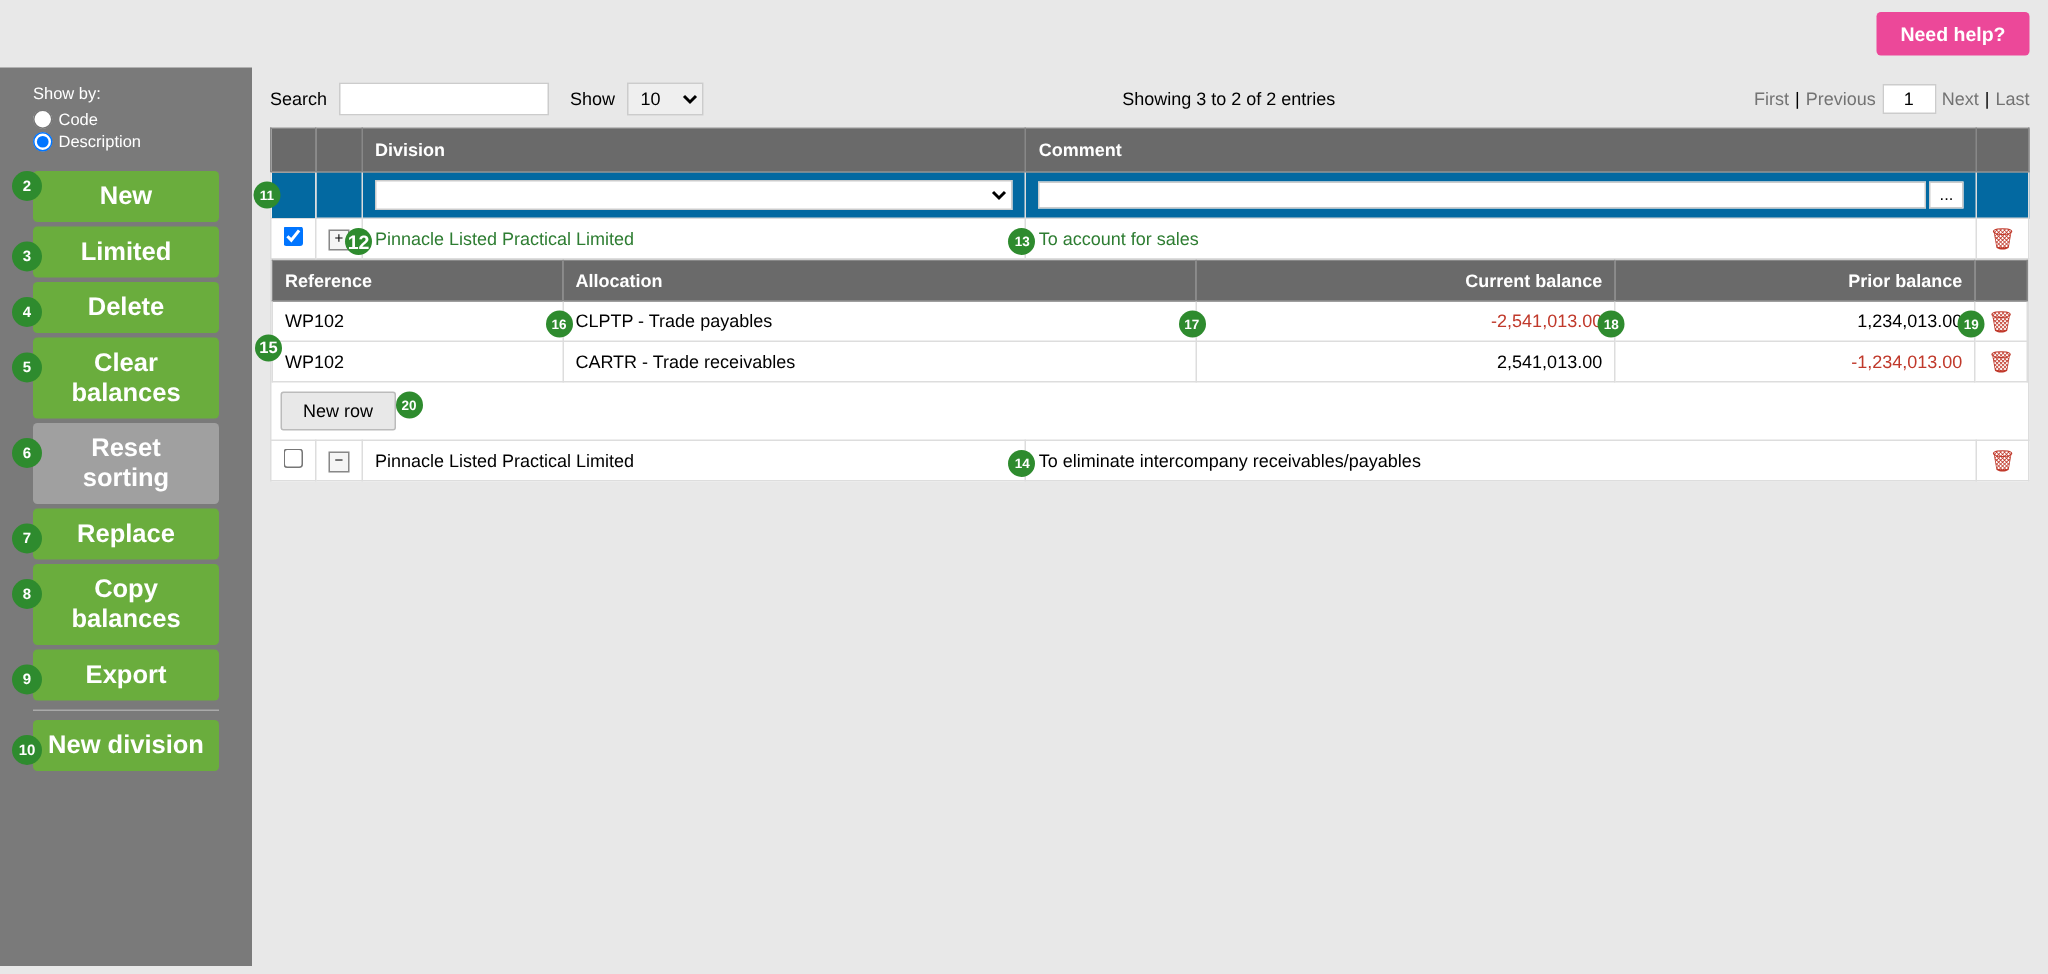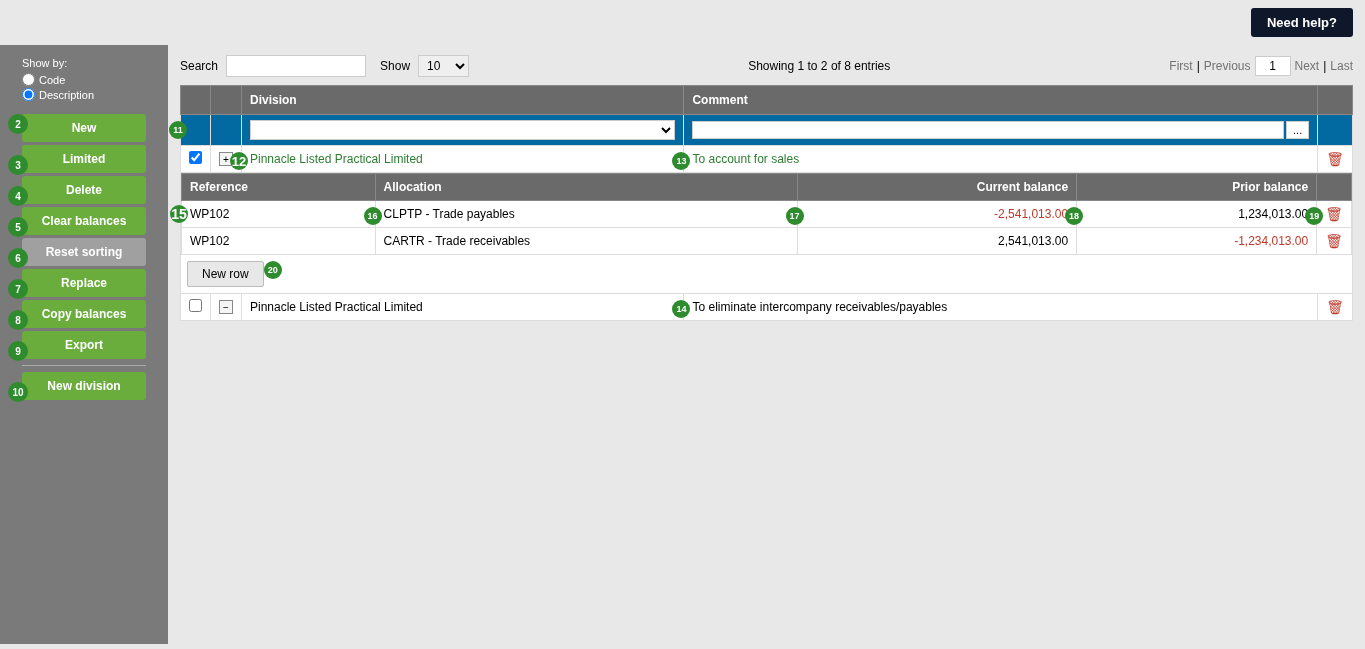--- a/index.html
+++ b/index.html
@@ -6,21 +6,21 @@
     body { font-family: Arial, sans-serif; font-size: 12px; background: #e8e8e8; }
 
     
     .top-bar {
       display: flex;
       justify-content: flex-end;
       padding: 8px 12px;
       background: #e8e8e8;
     }
     .need-help-btn {
-      background: #0f172a;
+      background: #ec4899;
       color: white;
       border: none;
       padding: 7px 16px;
       font-size: 13px;
       border-radius: 3px;
       cursor: pointer;
       font-weight: bold;
     }
 
     
@@ -58,21 +58,21 @@
       display: block;
       width: calc(100% - 24px);
       margin: 3px 12px;
       padding: 7px 8px;
       background: #6aad3d;
       color: white;
       border: none;
       border-radius: 3px;
       cursor: pointer;
       text-align: center;
-      font-size: 12px;
+      font-size: 17px;
       font-weight: bold;
     }
     .sidebar-btn.disabled {
       background: #a0a0a0;
       cursor: default;
     }
     .sidebar-divider {
       border: none;
       border-top: 1px solid #aaa;
       margin: 6px 12px;
@@ -312,21 +312,21 @@
       <div style="display:flex; align-items:center; gap:8px; margin-bottom:8px; font-size:12px;">
         <label>Search</label>
         <input type="text" class="search-input" style="">
         <span style="margin-left:6px;">Show</span>
         <select class="show-select">
           <option>10</option>
           <option>25</option>
           <option>50</option>
           <option>100</option>
         </select>
-        <span style="flex:1; text-align:center;">Showing 1 to 2 of 8 entries</span>
+        <span style="flex:1; text-align:center;">Showing 3 to 2 of 2 entries</span>
         <div class="pagination">
           <a>First</a>
           <span>|</span>
           <a>Previous</a>
           <input type="text" class="page-input" value="1" style="">
           <a>Next</a>
           <span>|</span>
           <a>Last</a>
         </div>
       </div>
@@ -391,21 +391,21 @@
                     <th>Allocation</th>
                     <th class="right">Current balance</th>
                     <th class="right">Prior balance</th>
                     <th style="width:30px;"></th>
                   </tr>
                 </thead>
                 <tbody>
 
                   <tr>
                     <td style="position:relative;">
-                      <span class="badge-overlay" style="left:-12px; top:4px; width:18px;height:18px;font-size:14px;">15</span>
+                      <span class="badge-overlay" style="left:-12px; top:22px; width:18px;height:18px;font-size:11px;">15</span>
                       <span>WP102</span>
                     </td>
                     <td style="position:relative;">
                       <span class="badge-overlay" style="left:-12px; top:6px; width:18px;height:18px;font-size:9px;">16</span>
                       <span>CLPTP - Trade payables</span>
                     </td>
                     <td class="right neg" style="position:relative;">
                       <span class="badge-overlay" style="left:-12px; top:6px; width:18px;height:18px;font-size:9px;">17</span>
                       <span>-2,541,013.00</span>
                     </td>

